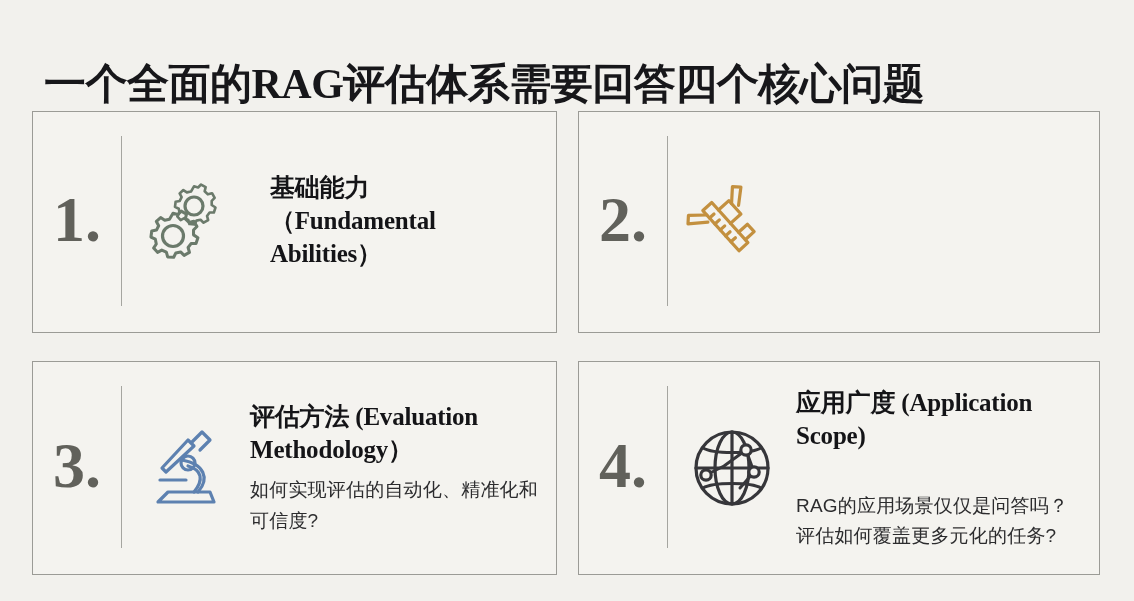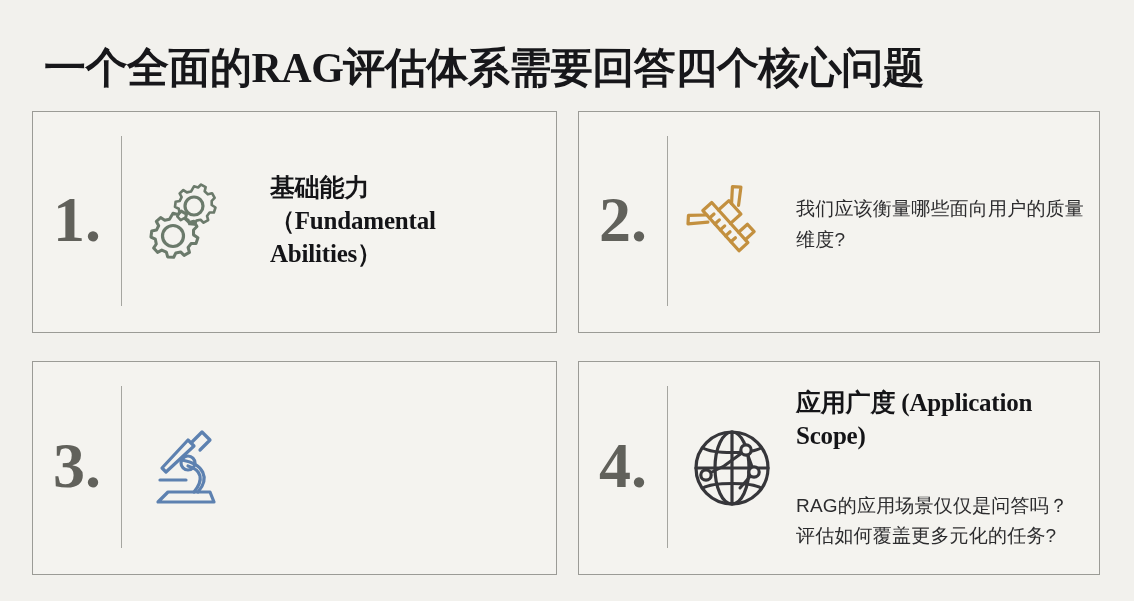--- a/index.html
+++ b/index.html
@@ -16,21 +16,21 @@
   }
   .page {
     position: relative;
     width: 1134px;
     height: 601px;
     box-sizing: border-box;
   }
   .page-title {
     position: absolute;
     left: 44px;
-    top: 12px;
+    top: 28px;
     width: 1060px;
     font-family: "Liberation Serif", "DejaVu Serif", serif;
     font-weight: 700;
     font-size: 42px;
     line-height: 56px;
     letter-spacing: -0.5px;
     color: #17171a;
     white-space: nowrap;
   }
   .grid {
@@ -163,21 +163,20 @@
 
               <path d="M46,30 L60,30 L60,48 L46,48"></path>
               <path d="M60,34 L72,22 L78,28 L64,40"></path>
 
               <path d="M46,60 L58,60 L58,70 L46,70"></path>
             </g>
           </svg>
         </span>
       </div>
       <div class="text-col">
-        <div class="card-body">我们应该衡量哪些面向用户的质量维度?</div>
       </div>
     </div>
 
     <div class="card c3">
       <div class="num-col">
         <span class="num">3.</span>
       </div>
       <div class="divider"></div>
       <div class="icon-col">
         <span>
@@ -190,20 +189,24 @@
             <path d="M44,40 C66,44 72,58 60,72"></path>
             <path d="M50,46 C64,50 66,60 56,72"></path>
 
             <path d="M28,52 L24,48 L50,20 L56,26 Z"></path>
 
             <path d="M54,22 L64,12 L72,20 L62,30"></path>
 
             <circle cx="50" cy="43" r="7"></circle>
           </svg>
         </span>
+      </div>
+      <div class="text-col">
+        <div class="card-heading">评估方法 (Evaluation Methodology）</div>
+        <div class="card-body">如何实现评估的自动化、精准化和可信度?</div>
       </div>
     </div>
 
     <div class="card c4">
       <div class="num-col">
         <span class="num">4.</span>
       </div>
       <div class="divider"></div>
       <div class="icon-col">
         <span>

